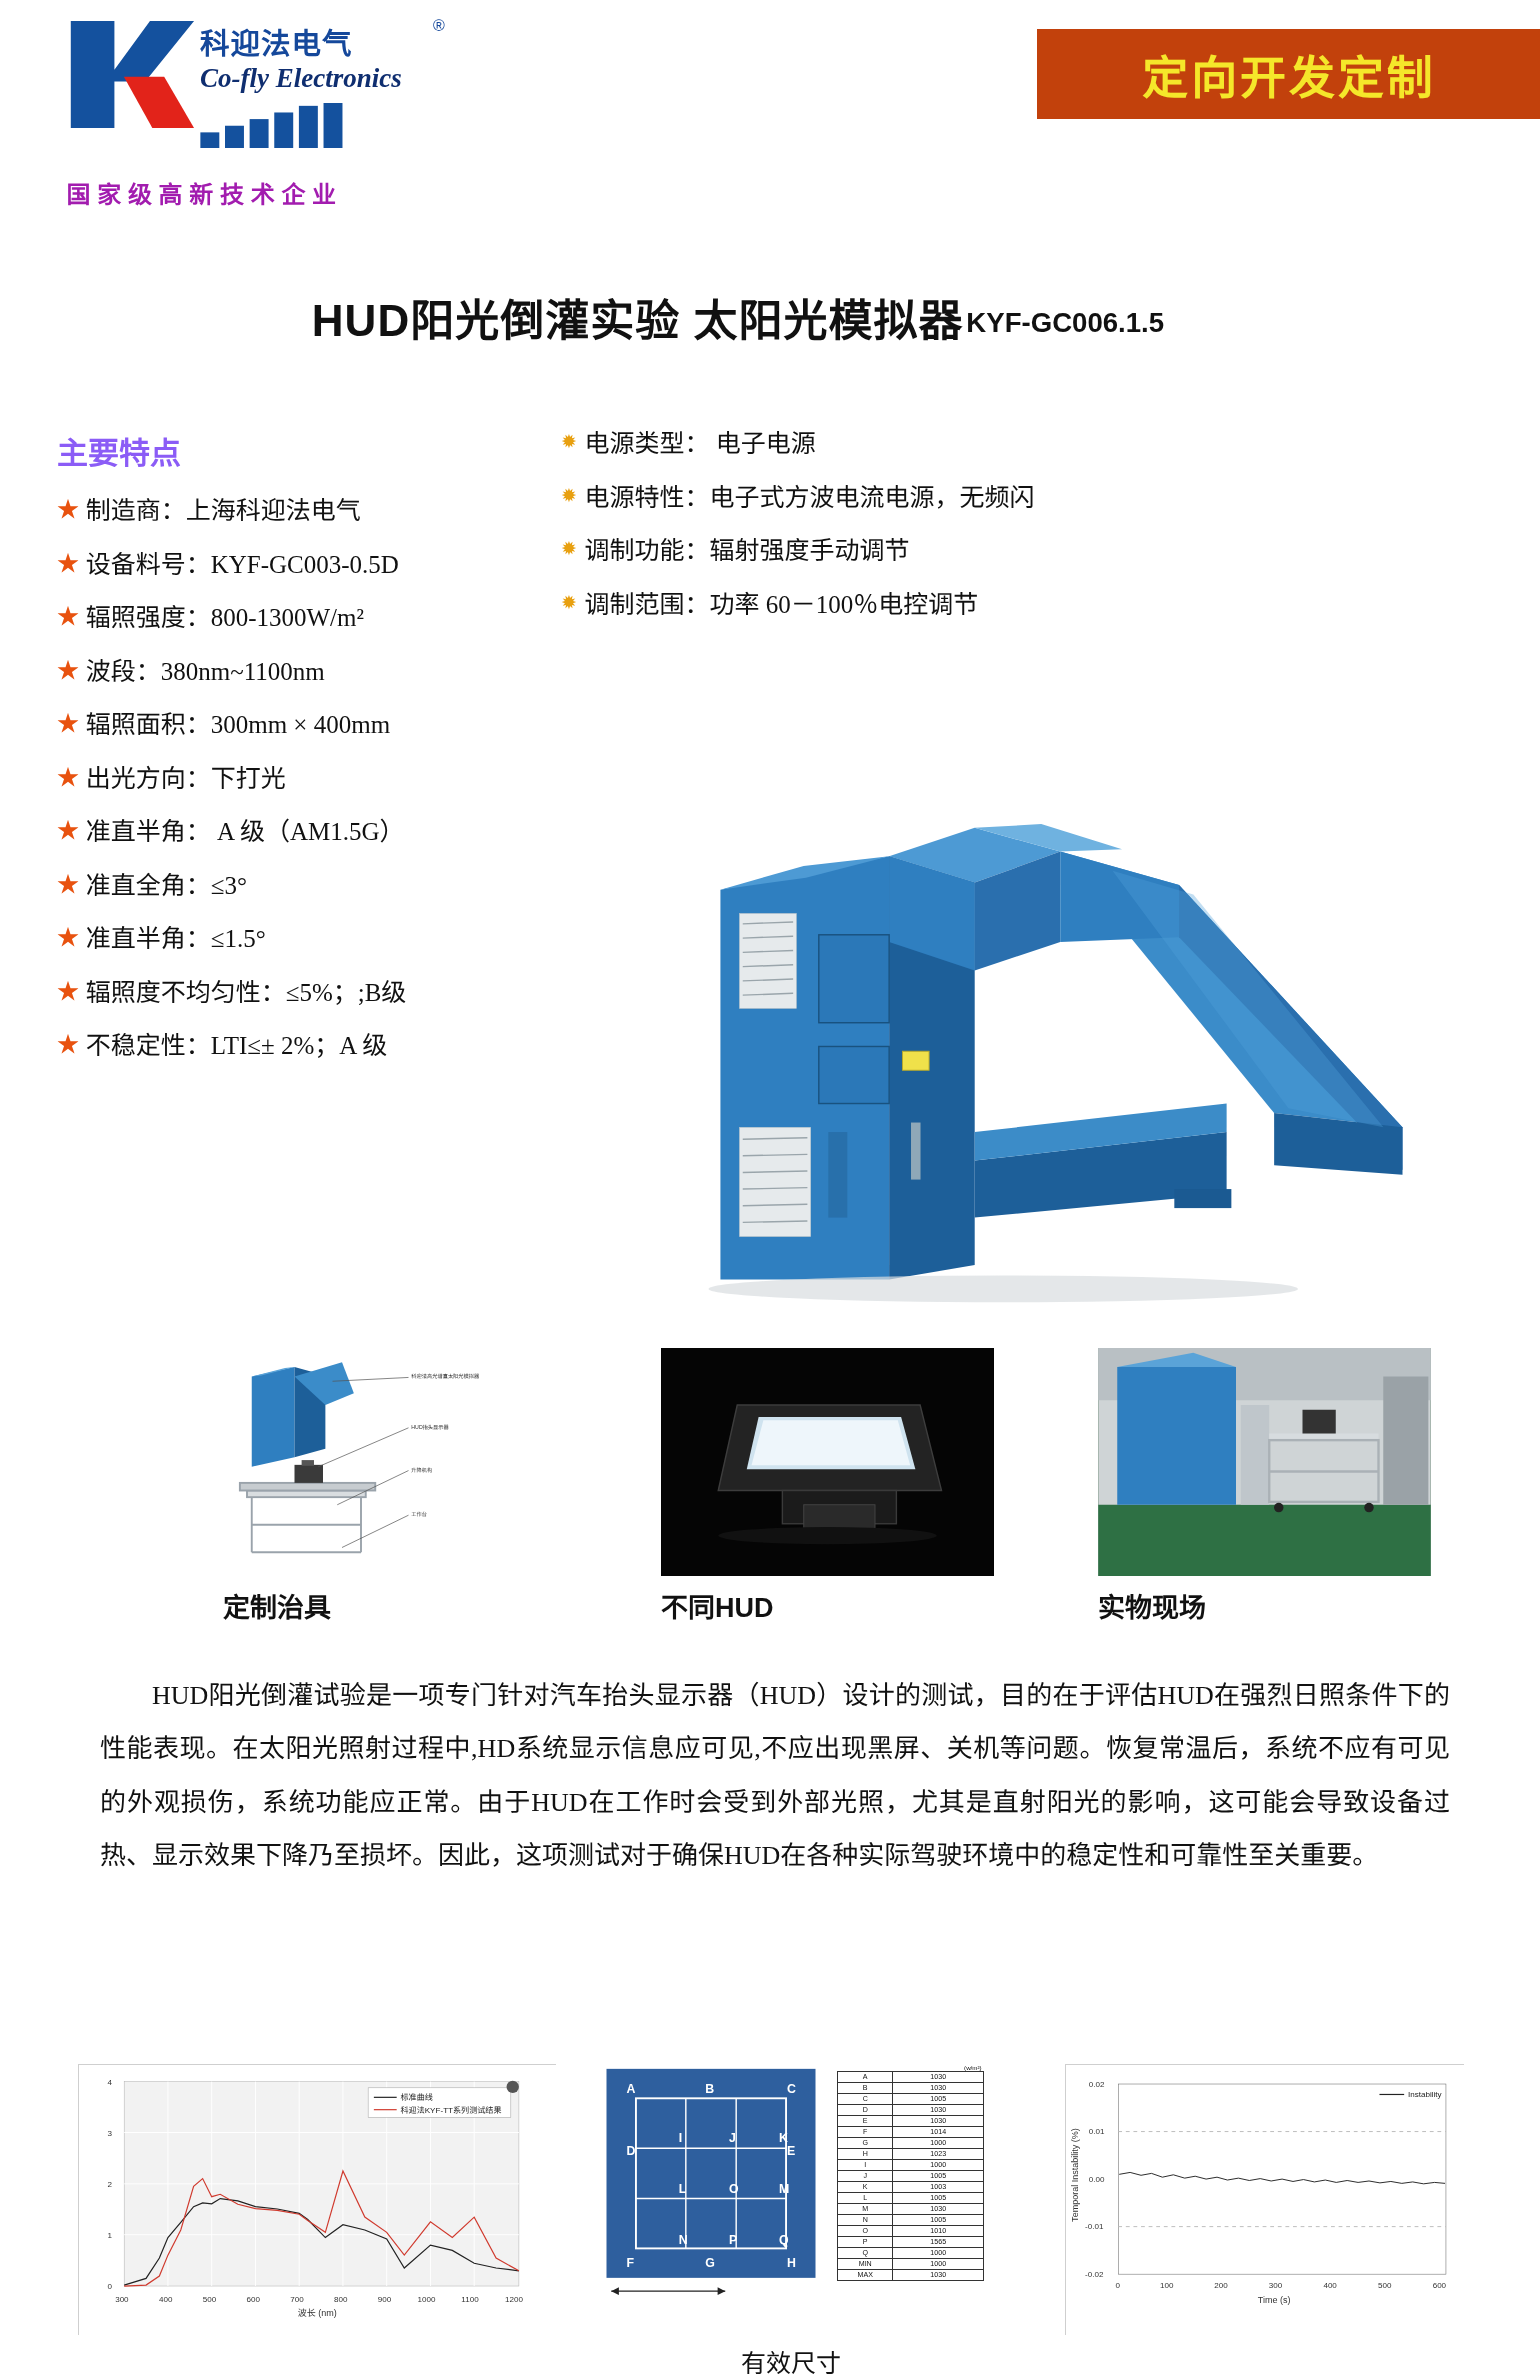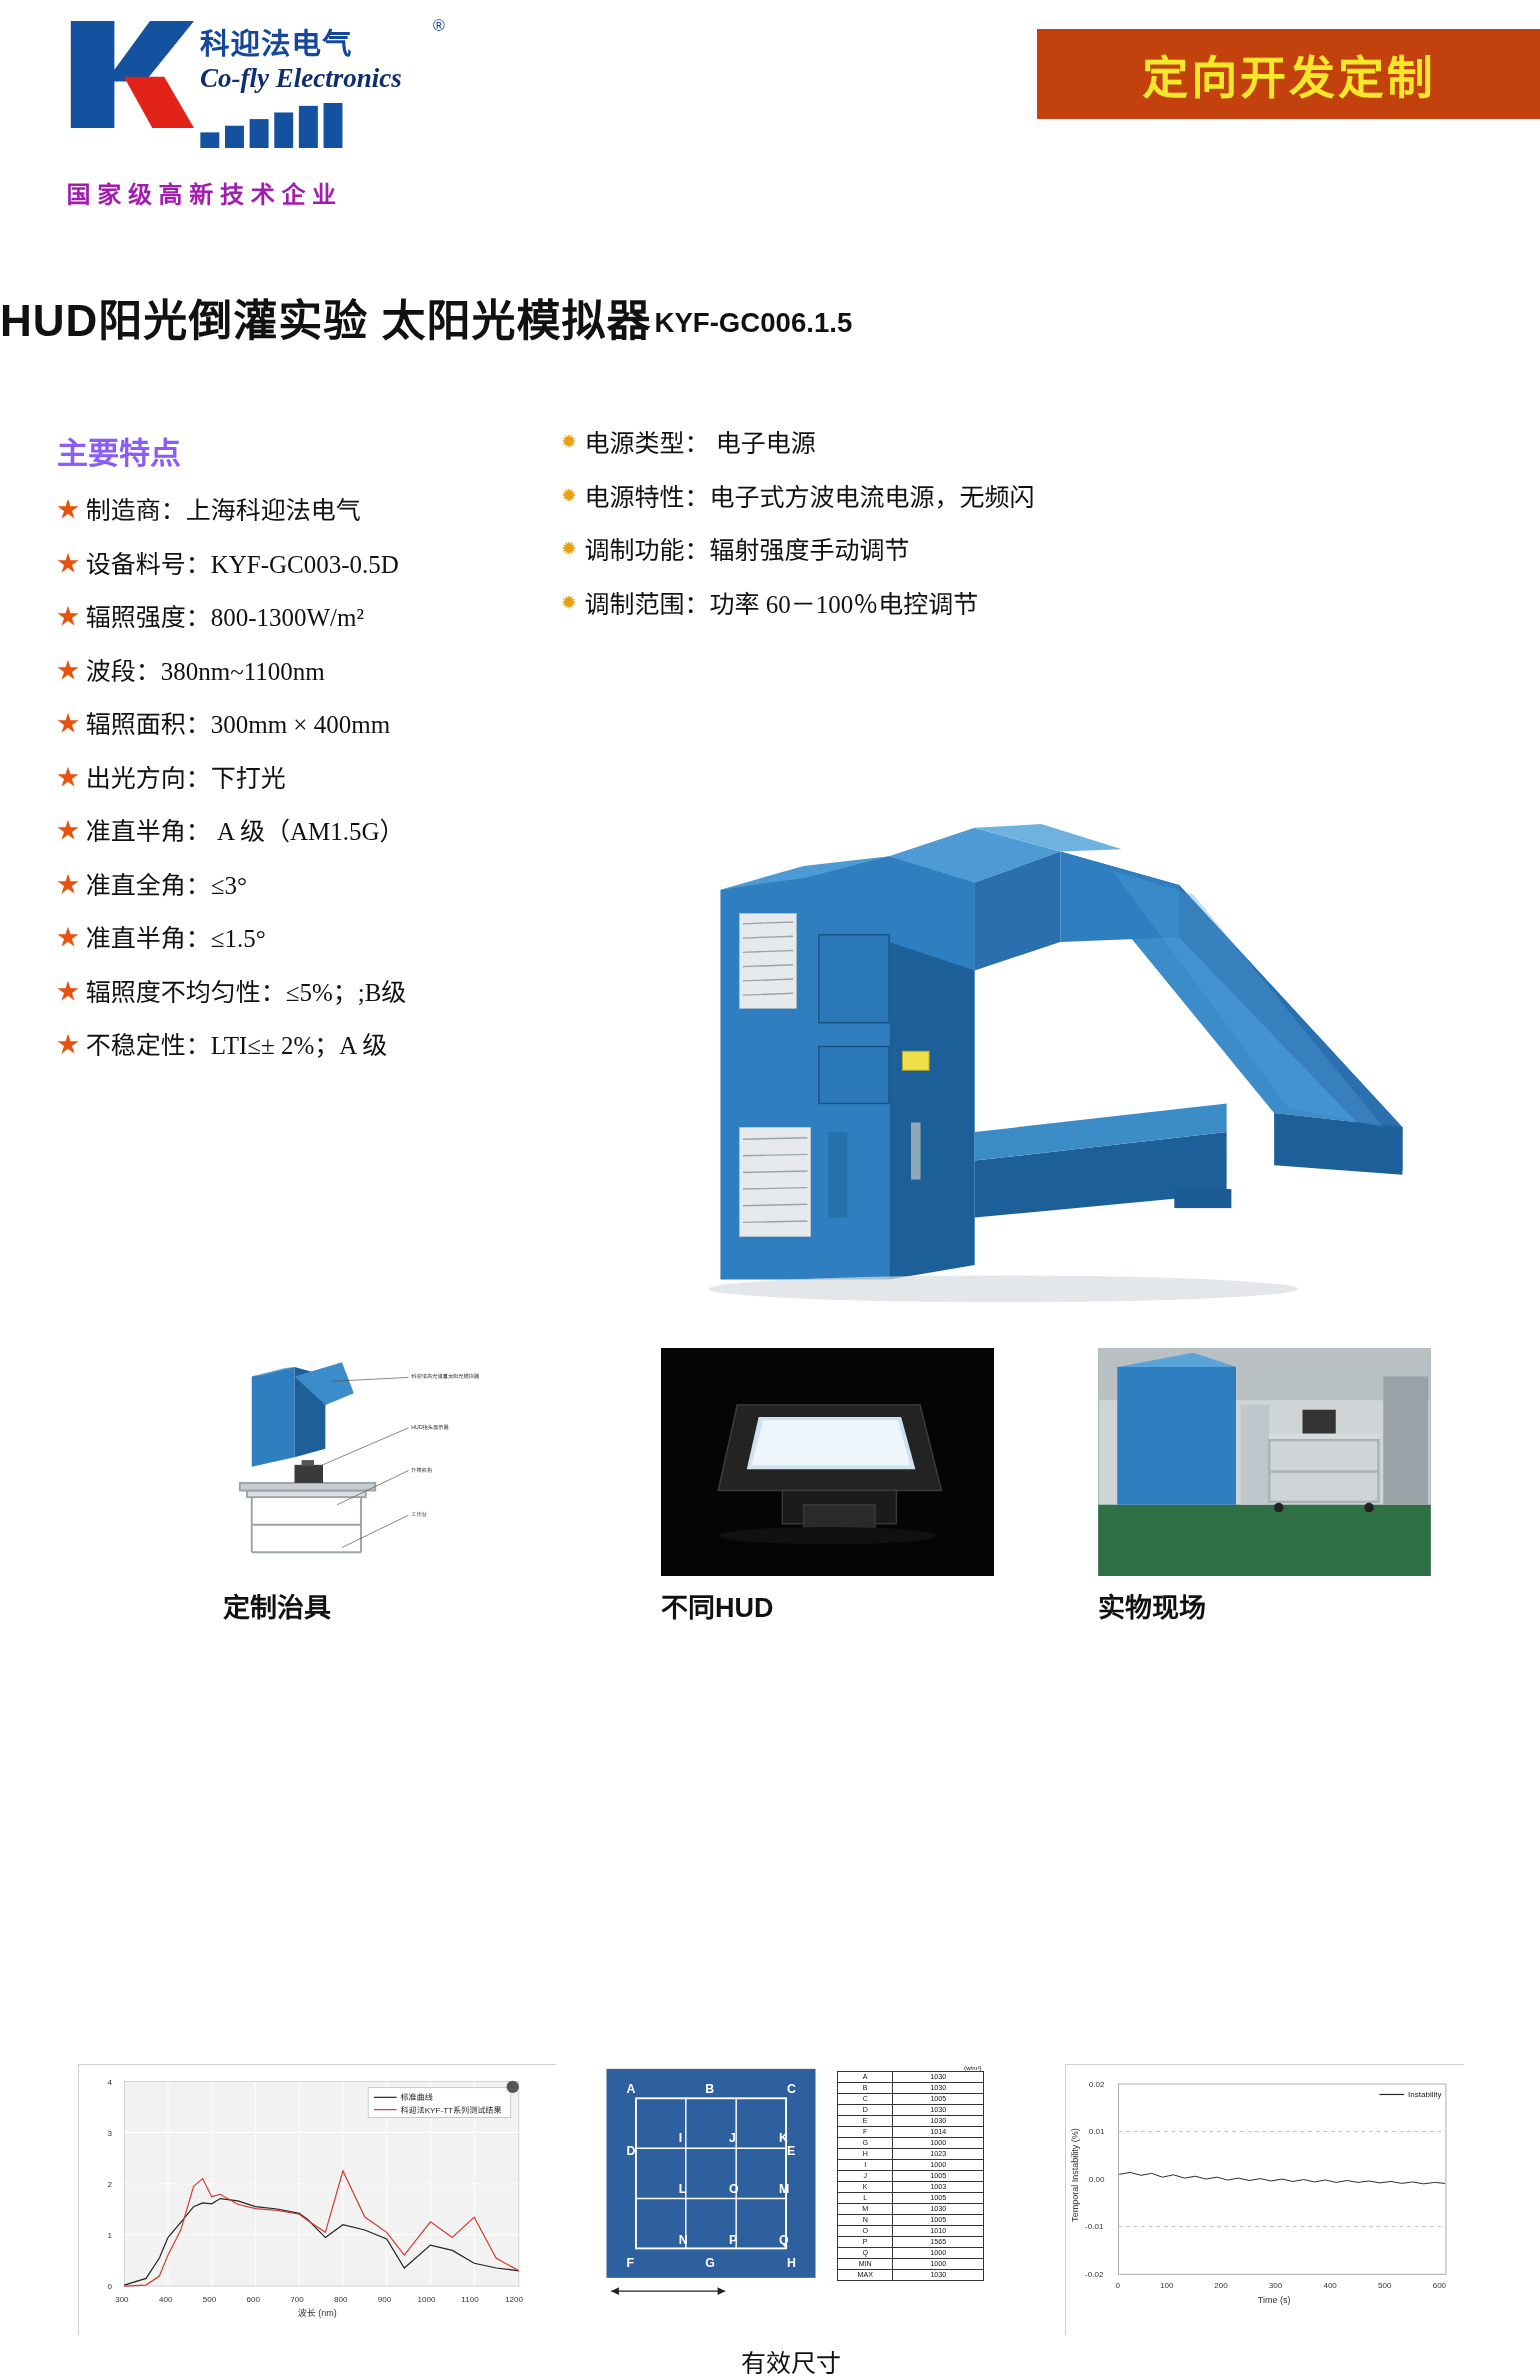--- a/index.html
+++ b/index.html
@@ -111,21 +111,21 @@
     color: #f5e72a;
     letter-spacing: 2.9px;
   }
 
   
   .title-row {
     position: absolute;
     top: 285px;
     left: 0;
     width: 1476px;
-    text-align: left;
+    text-align: center;
     white-space: nowrap;
   }
   .title-main {
     font-family: "Liberation Sans", "DejaVu Sans", sans-serif;
     font-size: 44px;
     font-weight: bold;
     color: #111;
     letter-spacing: 1px;
   }
   .title-model {
@@ -533,20 +533,21 @@
         <circle cx="380" cy="336" r="10" fill="#222"></circle>
         <circle cx="570" cy="336" r="10" fill="#222"></circle>
       </svg>
     </div>
 
     <div class="thumb-cap cap-1">定制治具</div>
     <div class="thumb-cap cap-2">不同HUD</div>
     <div class="thumb-cap cap-3">实物现场</div>
   </div>
 
+  <div class="para">HUD阳光倒灌试验是一项专门针对汽车抬头显示器（HUD）设计的测试，目的在于评估HUD在强烈日照条件下的性能表现。在太阳光照射过程中,HD系统显示信息应可见,不应出现黑屏、关机等问题。恢复常温后，系统不应有可见的外观损伤，系统功能应正常。由于HUD在工作时会受到外部光照，尤其是直射阳光的影响，这可能会导致设备过热、显示效果下降乃至损坏。因此，这项测试对于确保HUD在各种实际驾驶环境中的稳定性和可靠性至关重要。</div>
 
   <div class="charts">
 
     <div class="chart-box chart-1">
       <svg width="477" height="270" viewBox="0 0 1003 568" preserveAspectRatio="none">
         <rect x="0" y="0" width="1003" height="568" fill="#ffffff"></rect>
         <rect x="95" y="35" width="830" height="430" fill="#f2f2f2" stroke="#aaa"></rect>
 
         <g stroke="#ffffff" stroke-width="2">
           <line x1="95" y1="357" x2="925" y2="357"></line>

